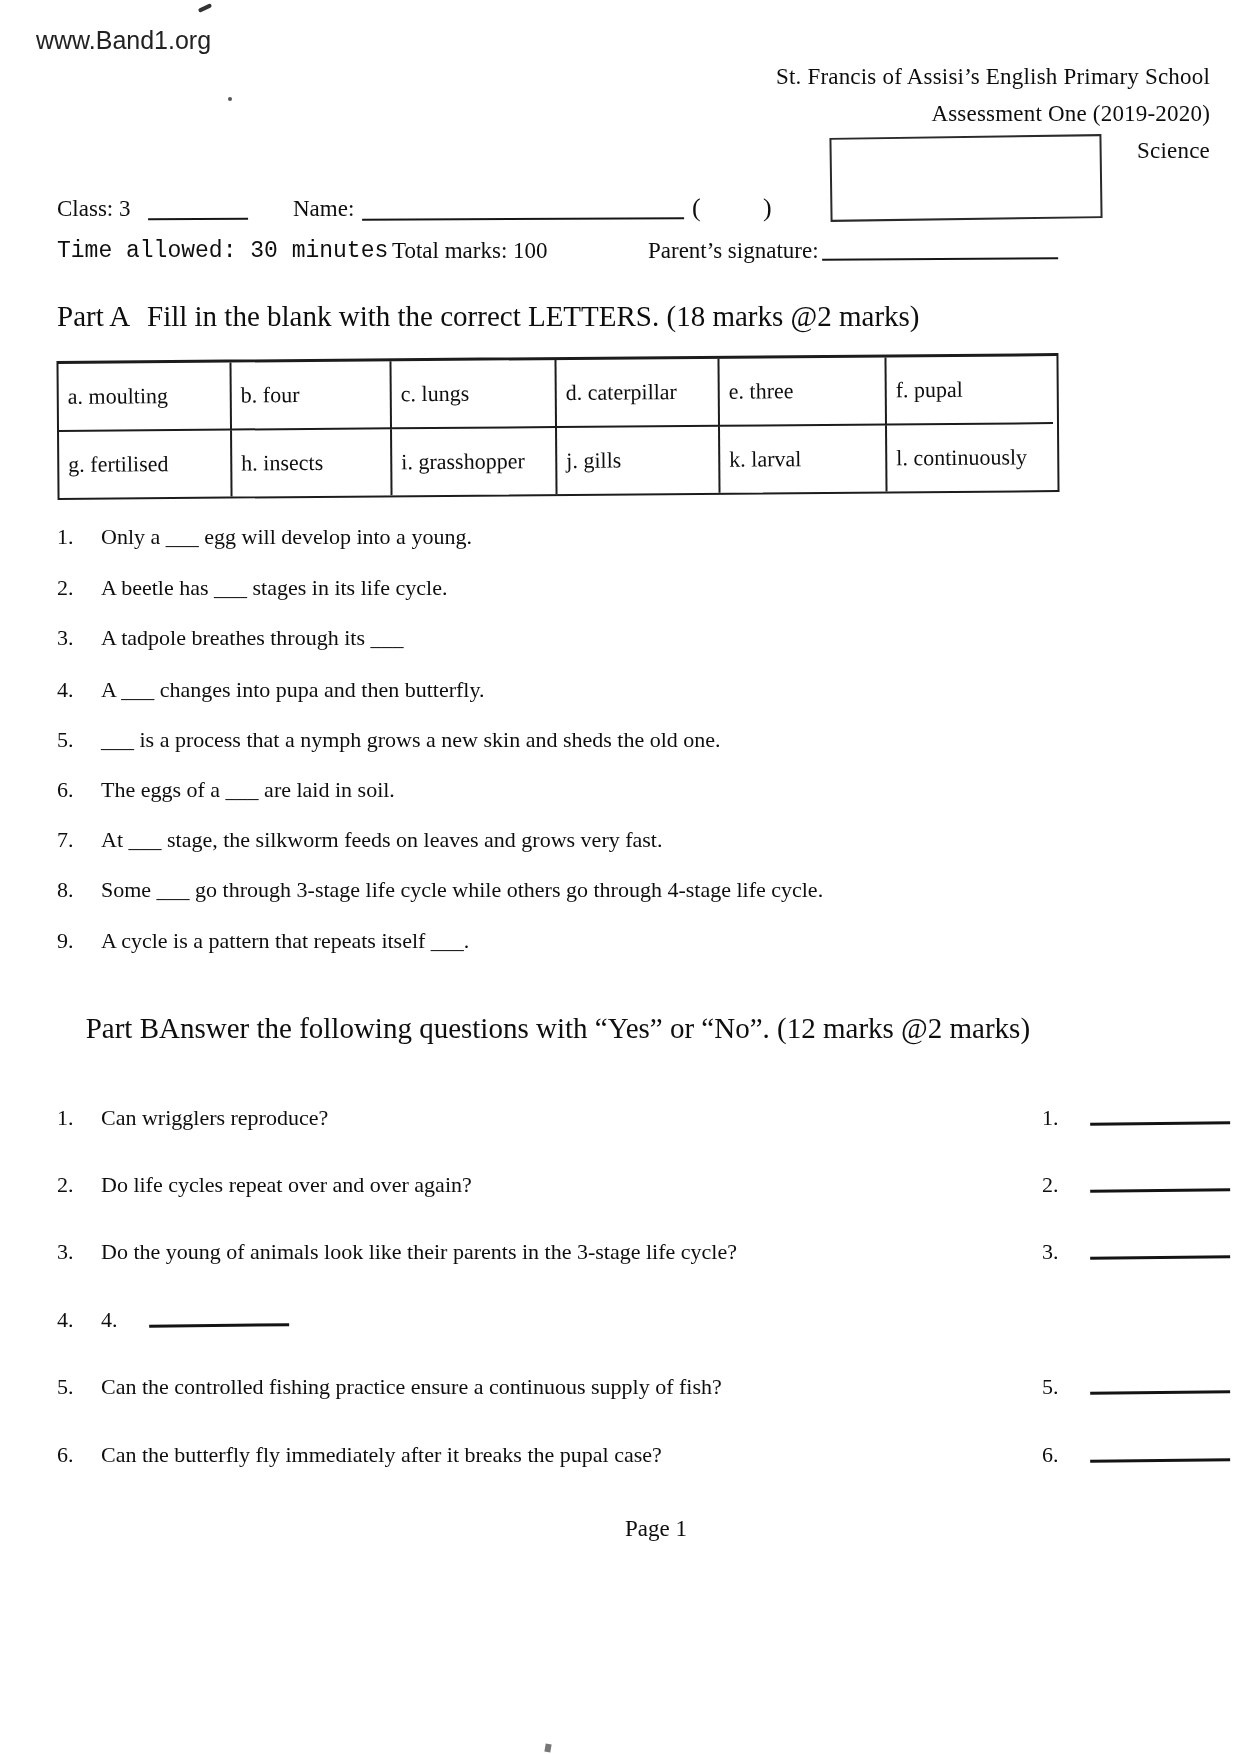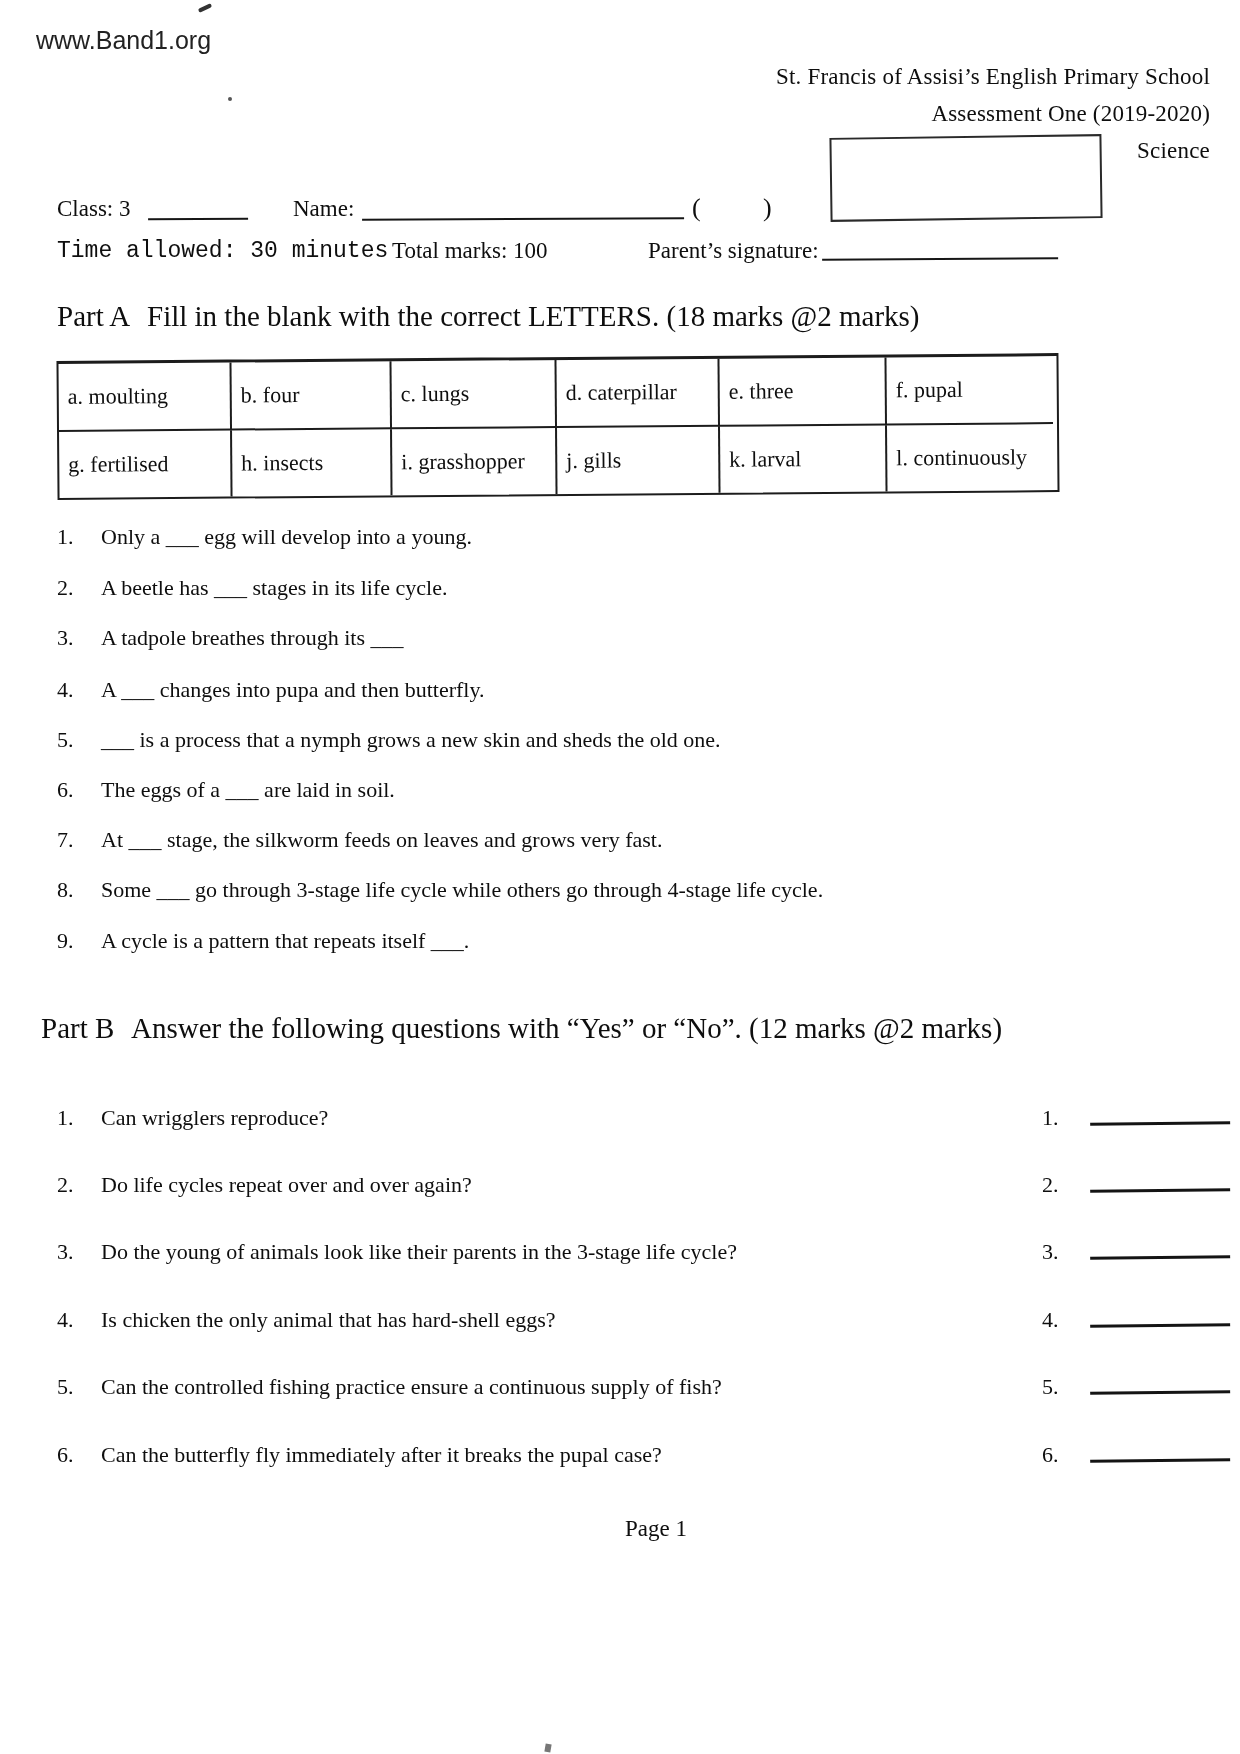--- a/index.html
+++ b/index.html
@@ -56,21 +56,21 @@
   .paren-open { left: 692px; top: 193px; }
   .paren-close { left: 763px; top: 193px; }
   .time-label { left: 57px; top: 238px; font-family: Liberation Mono, monospace; }
   .marks-label { left: 392px; top: 238px; }
   .signature-label { left: 648px; top: 238px; }
   .signature-blank { left: 822px; top: 222px; width: 236px; height: 36px; transform: rotate(-0.4deg); }
 
   
   .part-header { display: flex; font-size: 29px; }
   .part-a-header { left: 57px; top: 300px; }
-  .part-b-header { left: 41px; top: 1012px; }
+  .part-b-header { left: 69px; top: 1012px; text-align: right; }
   .part-label { width: 90px; flex: 0 0 90px; }
 
   
   .word-table {
     left: 57px; top: 357px; width: 998px;
     border: 2px solid #1c1c1c;
     border-top-width: 3px;
     transform: rotate(-0.45deg);
     display: grid;
     grid-template-columns: 173px 160px 165px 163px 167px 166px;
@@ -229,21 +229,20 @@
 <div class="abs qb-row qb-3">
   <span class="q-num">3.</span>
   <span class="qb-text">Do the young of animals look like their parents in the 3-stage life cycle?</span>
   <span class="qb-answer">
     <span class="qb-answer-num">3.</span>
     <span class="answer-line"></span>
   </span>
 </div>
 <div class="abs qb-row qb-4">
   <span class="q-num">4.</span>
-  <span class="qb-text">Is chicken the only animal that has hard-shell eggs?</span>
   <span class="qb-answer">
     <span class="qb-answer-num">4.</span>
     <span class="answer-line"></span>
   </span>
 </div>
 <div class="abs qb-row qb-5">
   <span class="q-num">5.</span>
   <span class="qb-text">Can the controlled fishing practice ensure a continuous supply of fish?</span>
   <span class="qb-answer">
     <span class="qb-answer-num">5.</span>

